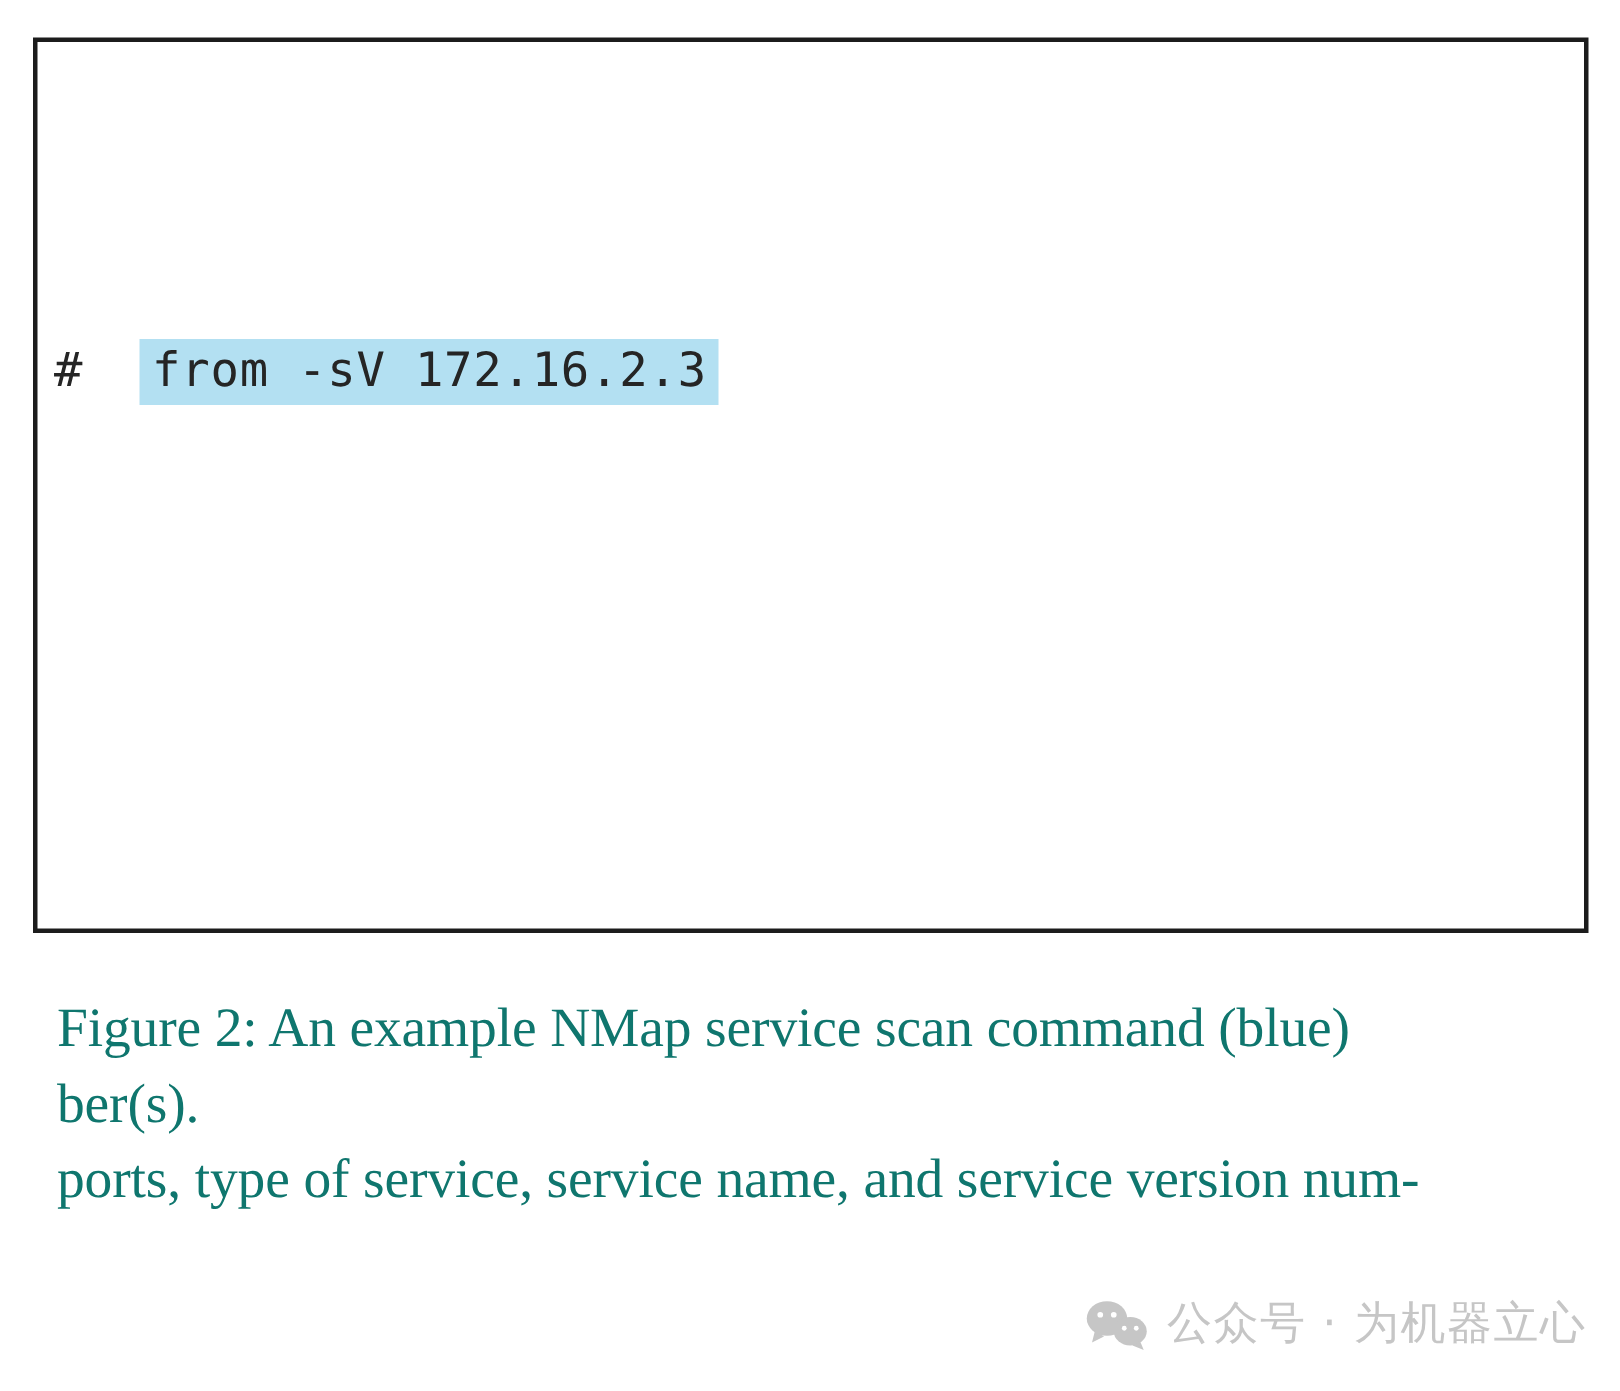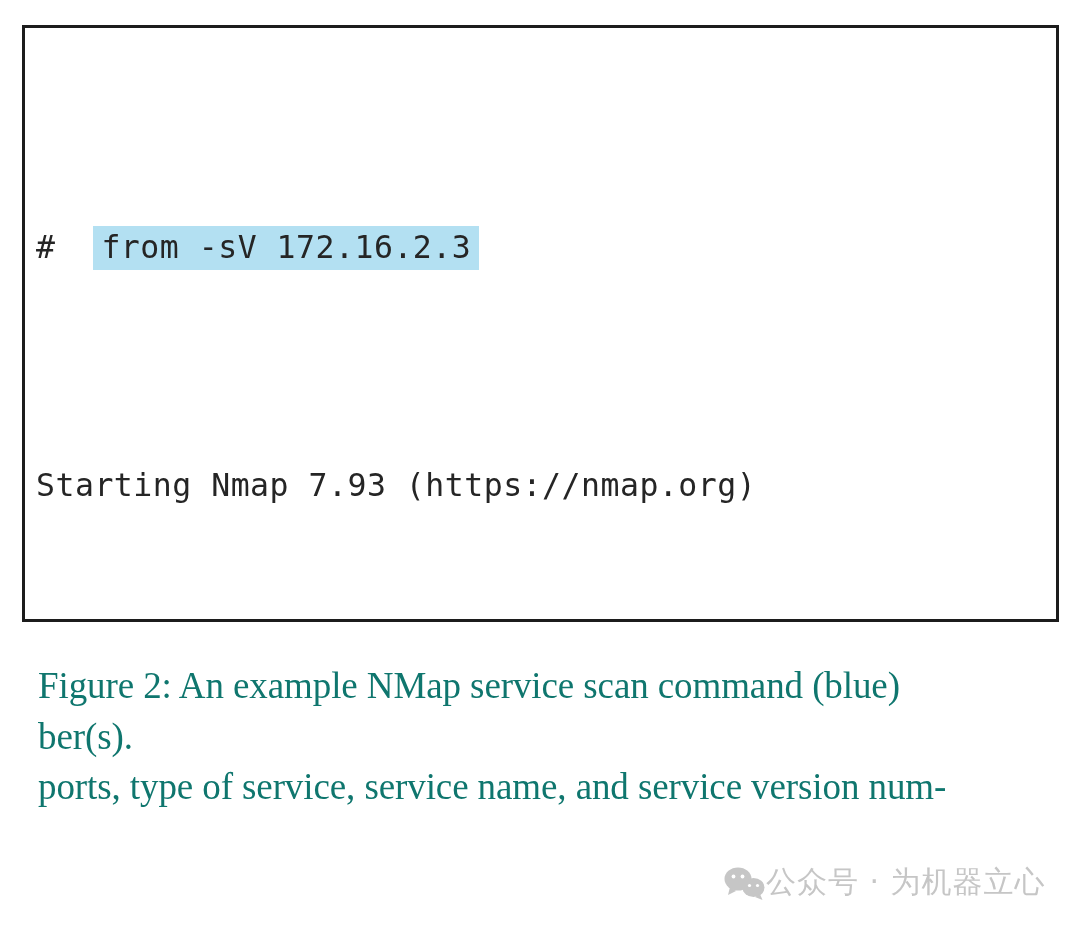--- a/index.html
+++ b/index.html
@@ -72,37 +72,37 @@
     white-space: pre;
   }
 
   
   .watermark {
     position: absolute;
     left: 724px;
     top: 862px;
     display: flex;
     align-items: center;
+    gap: 12px;
     color: #c6c6c6;
     font-family: "DejaVu Sans", "Liberation Sans", sans-serif;
     font-size: 30px;
     letter-spacing: 1px;
     white-space: nowrap;
   }
   .watermark svg { display: block; }
 </style>
 </head>
 <body>
 
 <div class="figure-box">
   <div class="terminal">
 
     <div class="tline"><span>#  </span><span class="hl-blue">from -sV 172.16.2.3</span></div>
 
-    <div class="tline">Starting Nmap 7.93 (https://nmap.org)</div>
 
     
 
     
 
     
 
     
 
     

